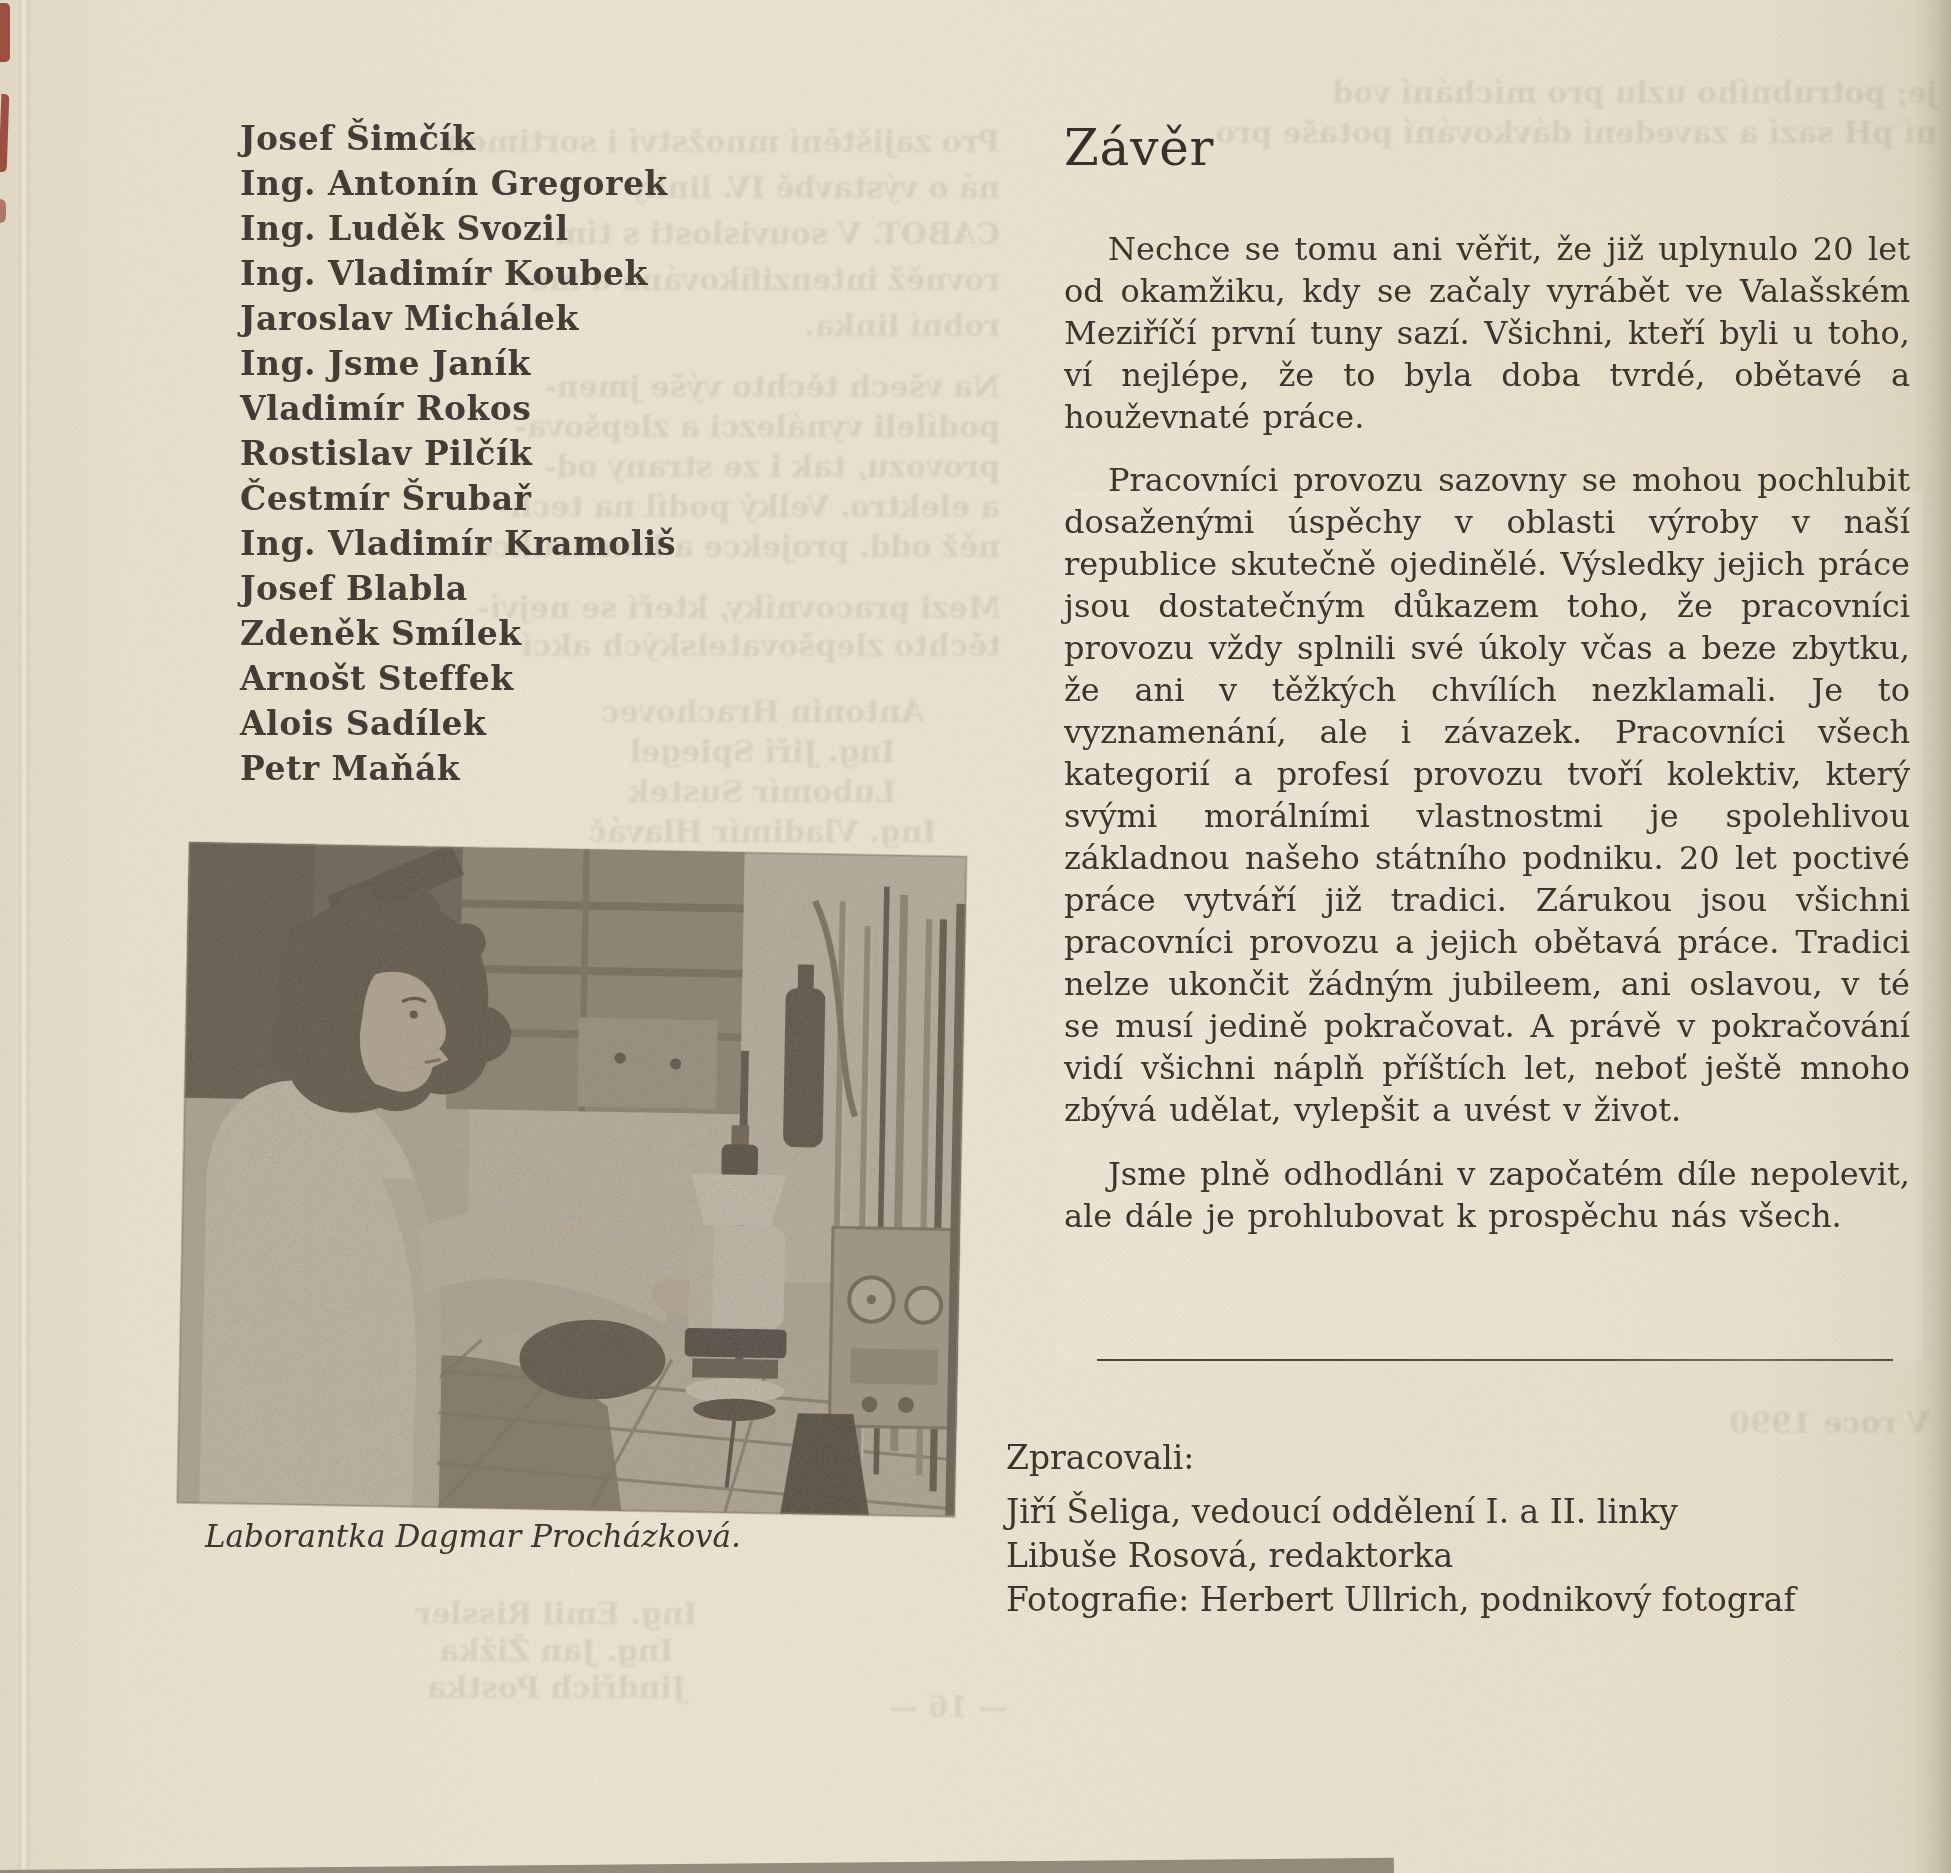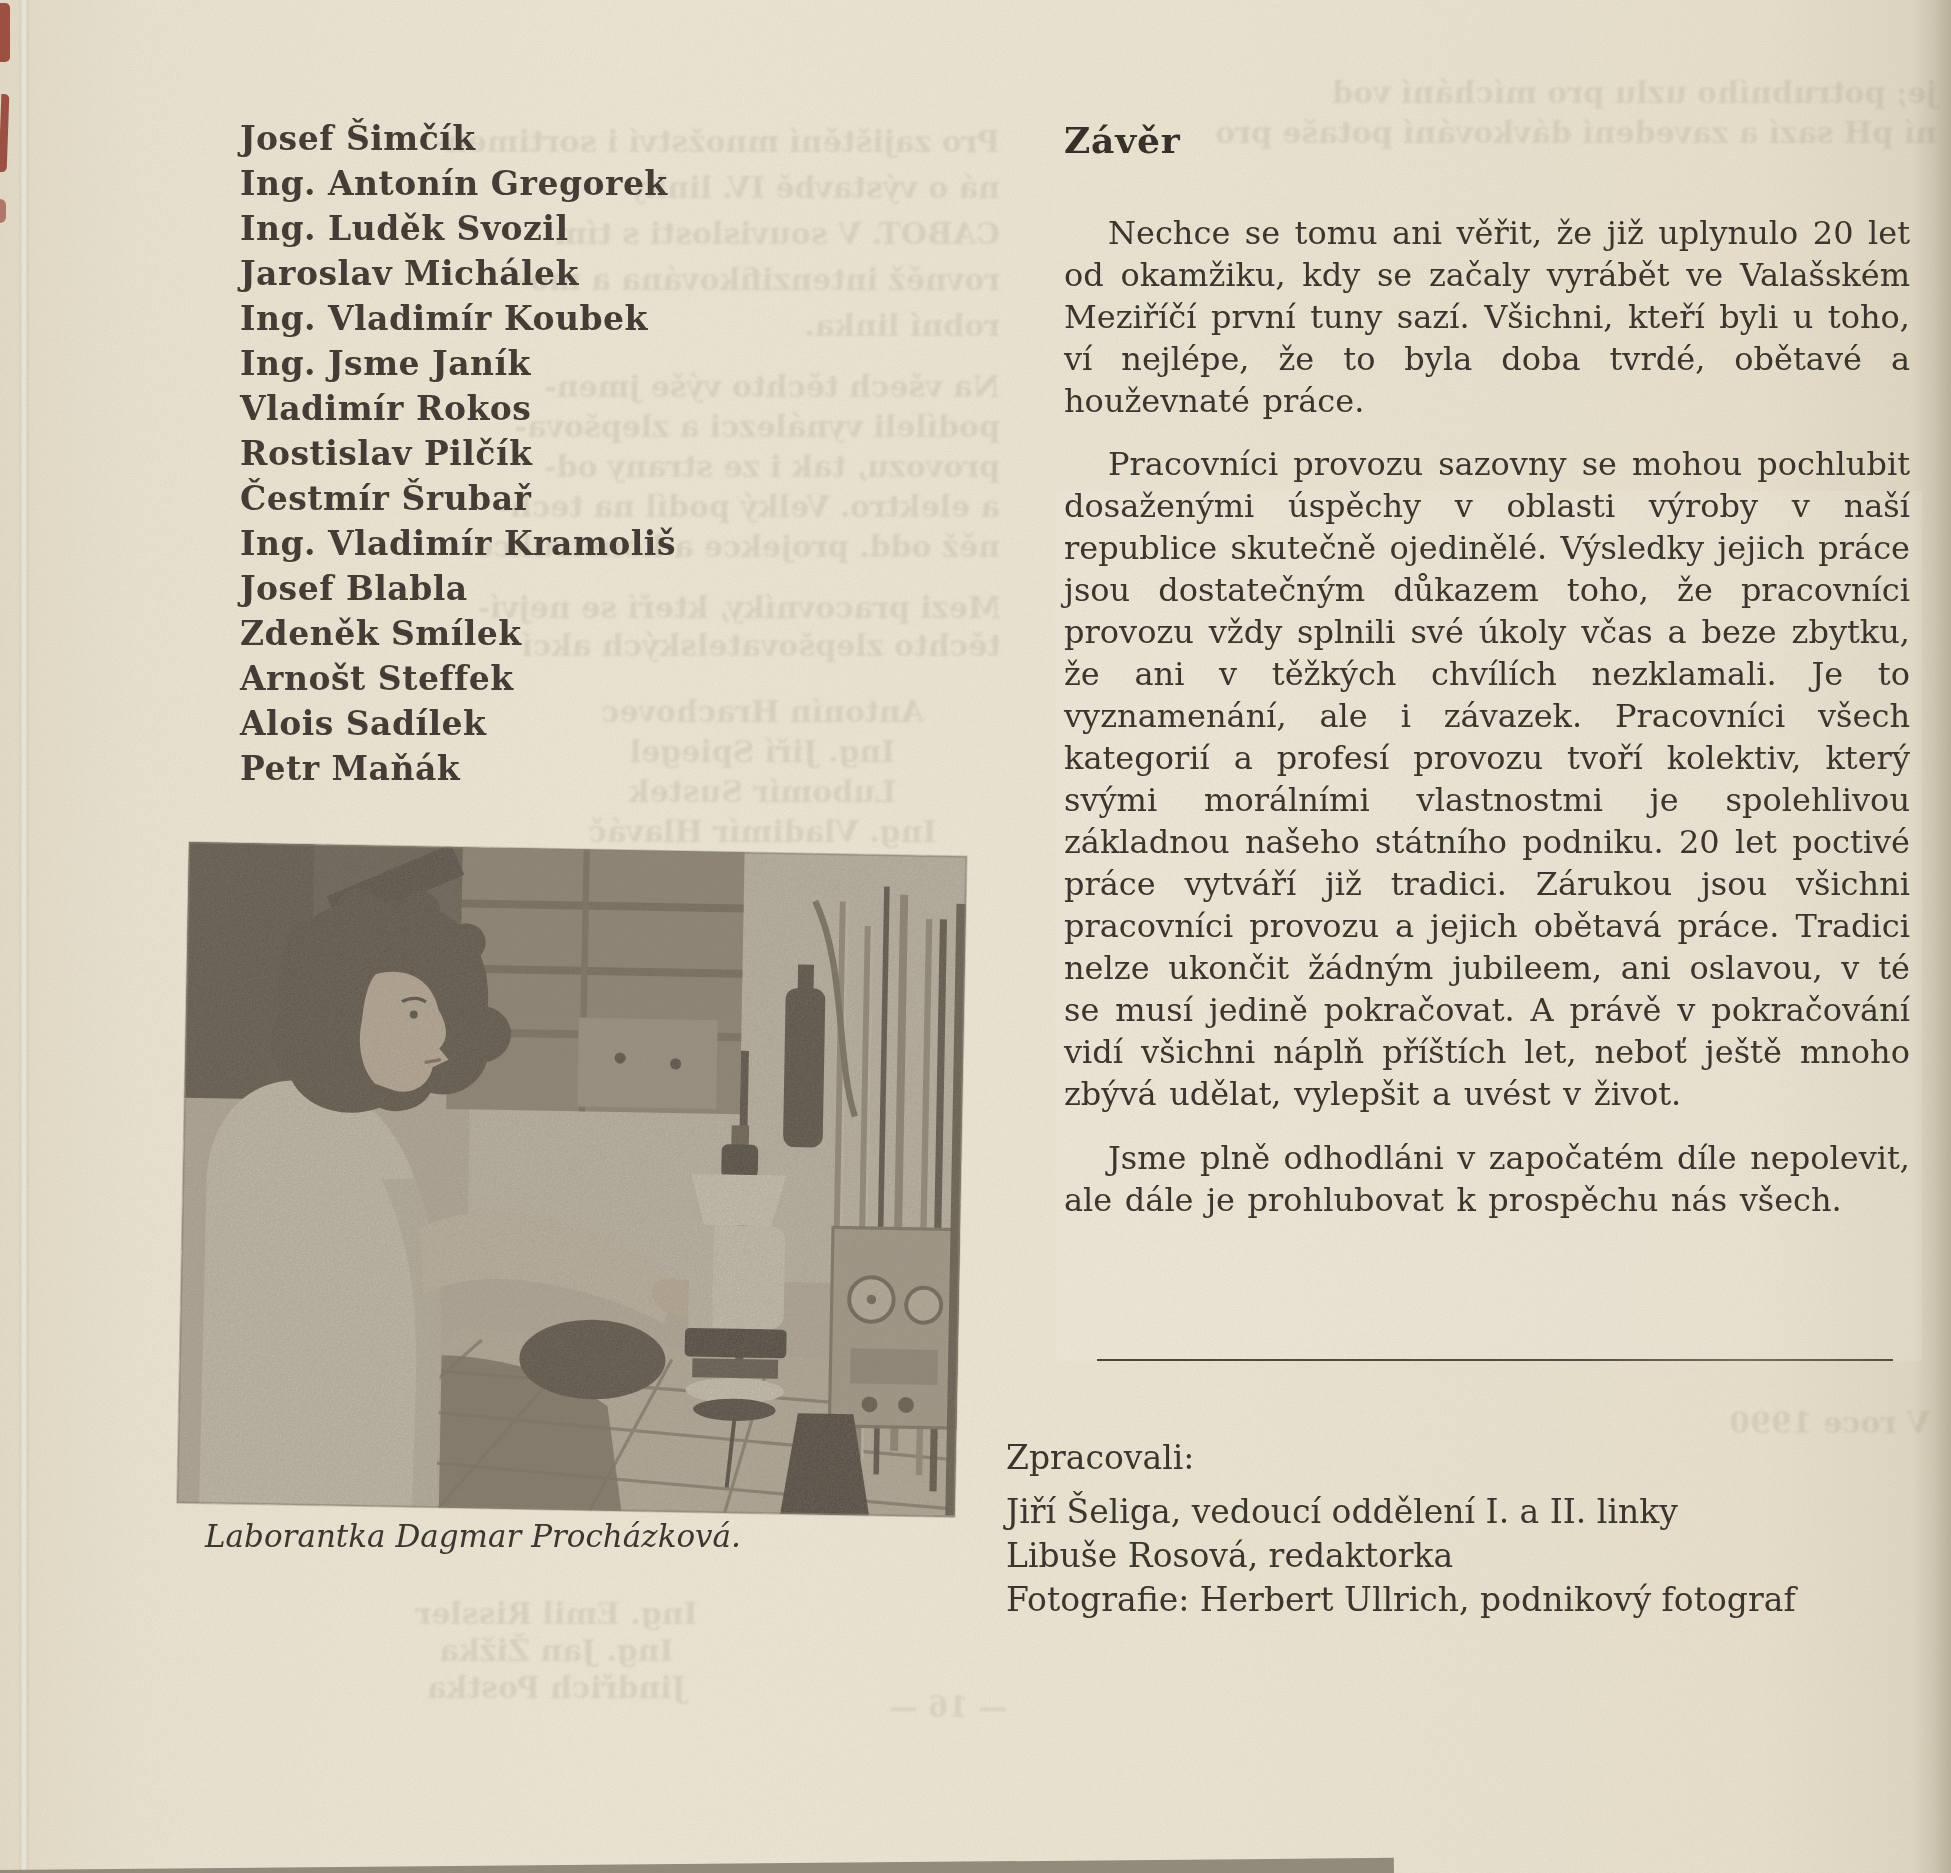--- a/index.html
+++ b/index.html
@@ -11,21 +11,21 @@
   }
   
   .names{position:absolute;left:240px;top:116px;font-size:33px;font-weight:bold;
          line-height:45px;letter-spacing:0.5px;color:#35302a;}
   .photo-wrap{position:absolute;left:189px;top:842px;width:778px;height:661px;
               transform:rotate(1.05deg);transform-origin:0 0;box-shadow:0 0 0 0.8px rgba(90,80,60,.25);}
   .photo-wrap svg{display:block;width:100%;height:100%;}
   .caption{position:absolute;left:205px;top:1518px;font-style:italic;font-size:31px;color:#2c2822;}
   
   .rightcol{position:absolute;left:1064px;top:119px;width:846px;}
-  .heading{font-size:36px;font-weight:bold;margin:0 0 51px 0;letter-spacing:0.8px;color:#26221c;}
+  .heading{font-size:50px;font-weight:normal;margin:0 0 51px 0;letter-spacing:0.8px;color:#26221c;}
   .para{font-size:32px;line-height:42px;text-align:justify;text-indent:44px;
         margin:0 0 21.4px 0;word-spacing:2.4px;color:#2b2721;}
   .rule{position:absolute;left:1097px;top:1359px;width:796px;height:2.4px;
         background:linear-gradient(90deg,#3e382f 0%,#49423705 0%,#45&#;);
         background:linear-gradient(90deg,#3e382f 0%,#4a4338 60%,#6f6759 82%,#4a4338 100%);}
   .credits{position:absolute;left:1006px;top:1436px;font-size:33px;line-height:44px;color:#2b2721;}
   .credits .label{margin-bottom:9.5px;}
   
   .ghost-group{position:absolute;transform:scaleX(-1);color:#766d58;opacity:0.15;
                font-weight:bold;font-size:30px;white-space:nowrap;filter:blur(1px);}
@@ -96,22 +96,22 @@
     </div>
   <div class="ghost-group" style="left:1612px;top:1404px;width:318px;line-height:37px;">
       <div>V roce 1990</div>
     </div>
   <div class="ghost-single" style="left:889px;top:1690px;">— 16 —</div>
 
   <div class="names">
       <div>Josef Šimčík</div>
       <div>Ing. Antonín Gregorek</div>
       <div>Ing. Luděk Svozil</div>
+      <div>Ing. Vladimír Koubek</div>
       <div>Jaroslav Michálek</div>
-      <div>Ing. Vladimír Koubek</div>
       <div>Ing. Jsme Janík</div>
       <div>Vladimír Rokos</div>
       <div>Rostislav Pilčík</div>
       <div>Čestmír Šrubař</div>
       <div>Ing. Vladimír Kramoliš</div>
       <div>Josef Blabla</div>
       <div>Zdeněk Smílek</div>
       <div>Arnošt Steffek</div>
       <div>Alois Sadílek</div>
       <div>Petr Maňák</div>

